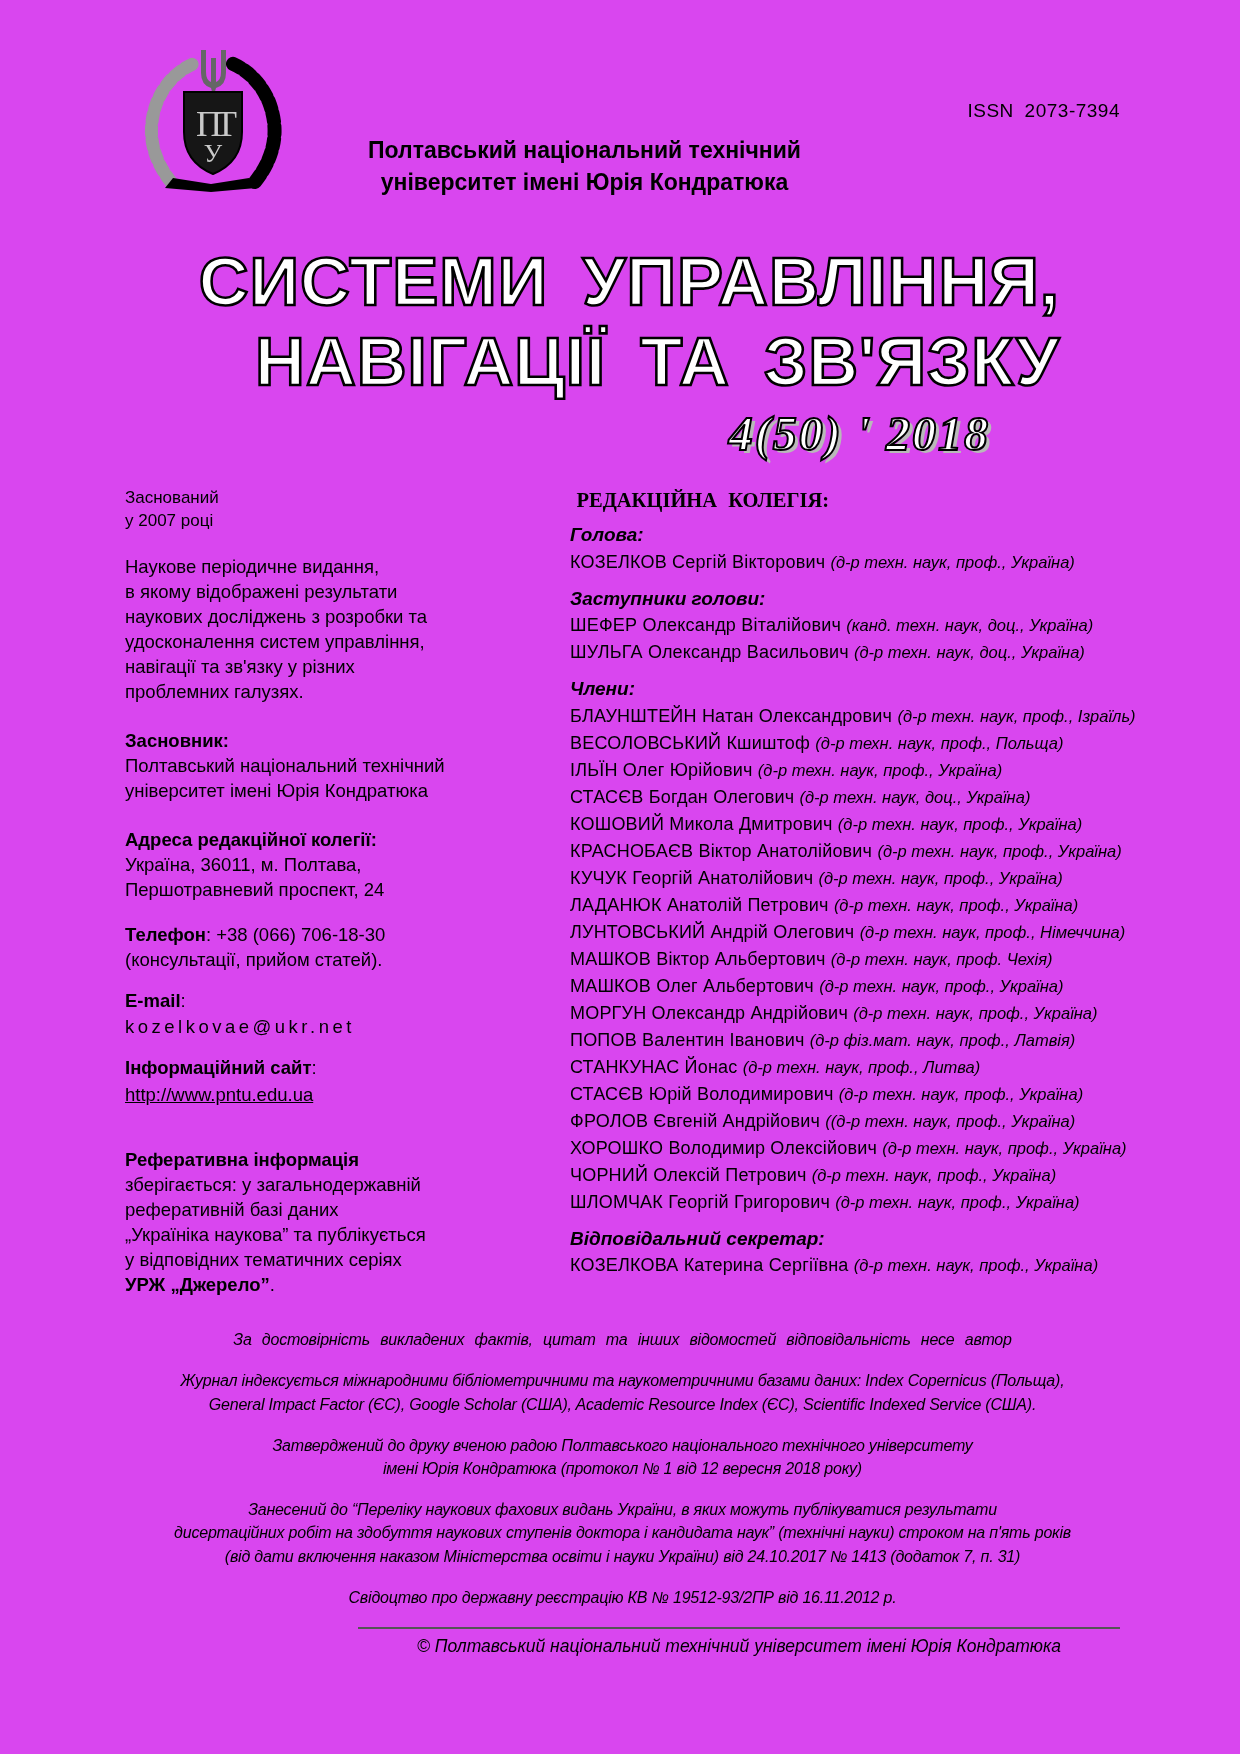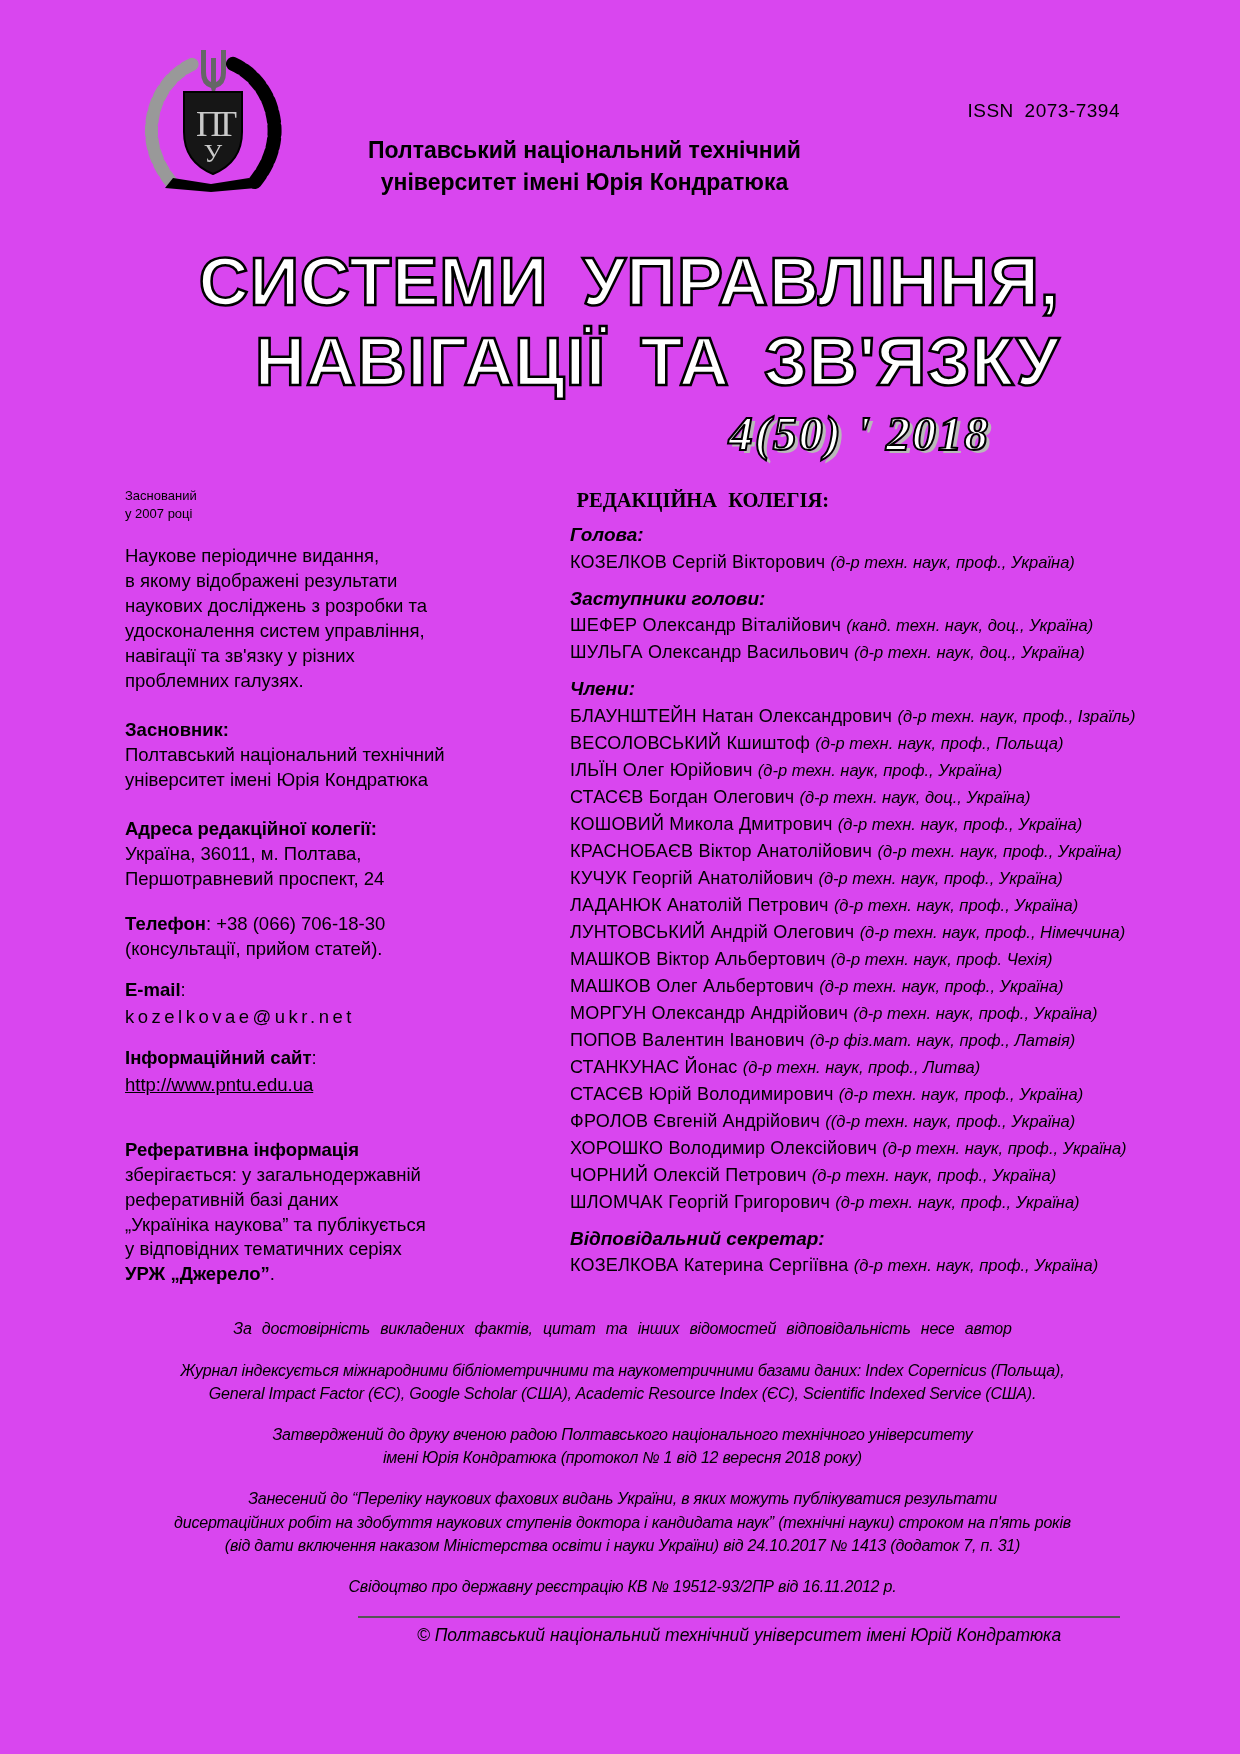--- a/index.html
+++ b/index.html
@@ -27,21 +27,21 @@
     text-align:right; padding-right:130px; margin-top:4px;
     font-family:"Liberation Serif", serif; font-style:italic; font-weight:bold; font-size:48px;
     color:#fff; -webkit-text-stroke:2px #000; text-shadow:4px 3px 0 #b9b9b9; letter-spacing:2px;
   }
   
   .columns { display:flex; margin-top:26px; }
   .left-col { width:330px; flex:none; font-size:18.5px; line-height:1.35; }
   .right-col { flex:1; padding-left:115px; font-size:18px; }
   .pre { white-space:pre-line; }
   .b { font-weight:bold; }
-  .founded { font-size:13px; }
+  .founded { font-size:17px; }
   .desc { margin-top:22px; }
   .blk-24 { margin-top:24px; }
   .blk-20 { margin-top:20px; }
   .blk-16 { margin-top:16px; }
   .blk-40 { margin-top:40px; }
   .email-val { letter-spacing:3.5px; margin-top:2px; }
   .site-link { text-decoration:underline; margin-top:2px; display:inline-block; color:#000; }
   .ed-heading {
     font-weight:bold; font-size:20.5px; text-align:center; white-space:nowrap;
     padding-right:300px; word-spacing:6px; margin:2px 0 8px;font-family:Liberation Serif, serif;
@@ -174,16 +174,16 @@
 General Impact Factor (ЄС), Google Scholar (США), Academic Resource Index (ЄС), Scientific Indexed Service (США).</p>
     <p>Затверджений до друку вченою радою Полтавського національного технічного університету
 імені Юрія Кондратюка (протокол № 1 від 12 вересня 2018 року)</p>
     <p>Занесений до “Переліку наукових фахових видань України, в яких можуть публікуватися результати
 дисертаційних робіт на здобуття наукових ступенів доктора і кандидата наук” (технічні науки) строком на п'ять років
 (від дати включення наказом Міністерства освіти і науки України)  від 24.10.2017  № 1413  (додаток 7, п. 31)</p>
     <p>Свідоцтво про державну реєстрацію  КВ № 19512-93/2ПР від 16.11.2012 р.</p>
   </div>
 
   <div class="copyright-block">
-    <div class="copyright">©   Полтавський національний технічний університет імені Юрій Кондратюка</div>
+    <div class="copyright">©   Полтавський національний технічний університет імені Юрія Кондратюка</div>
   </div>
 
 </div>
 
 </body></html>

